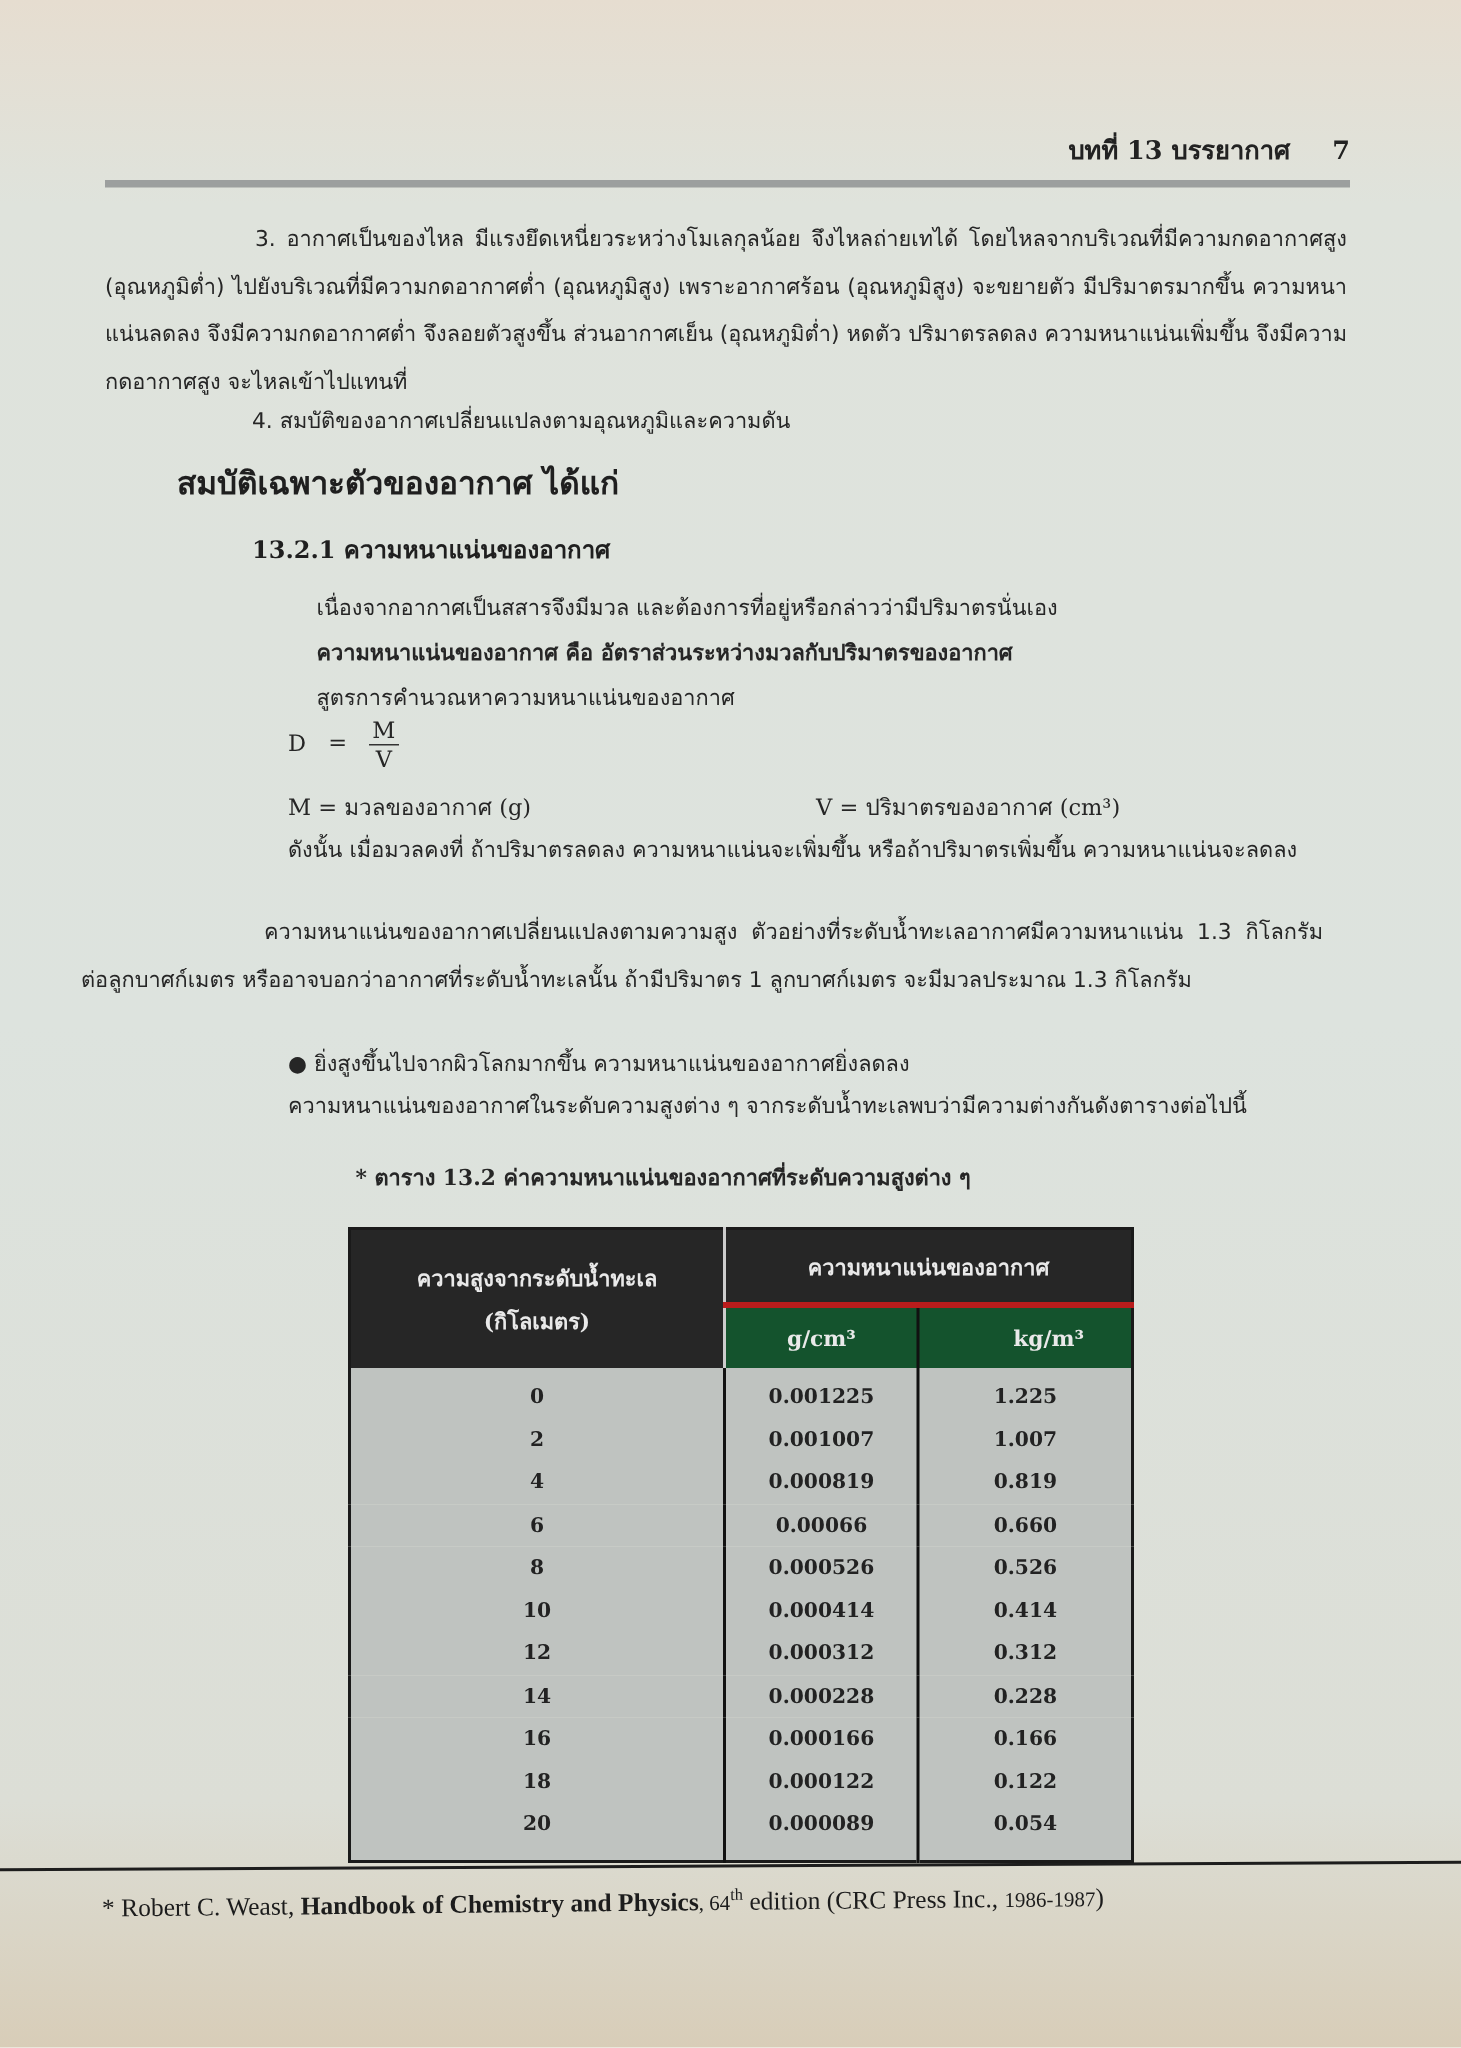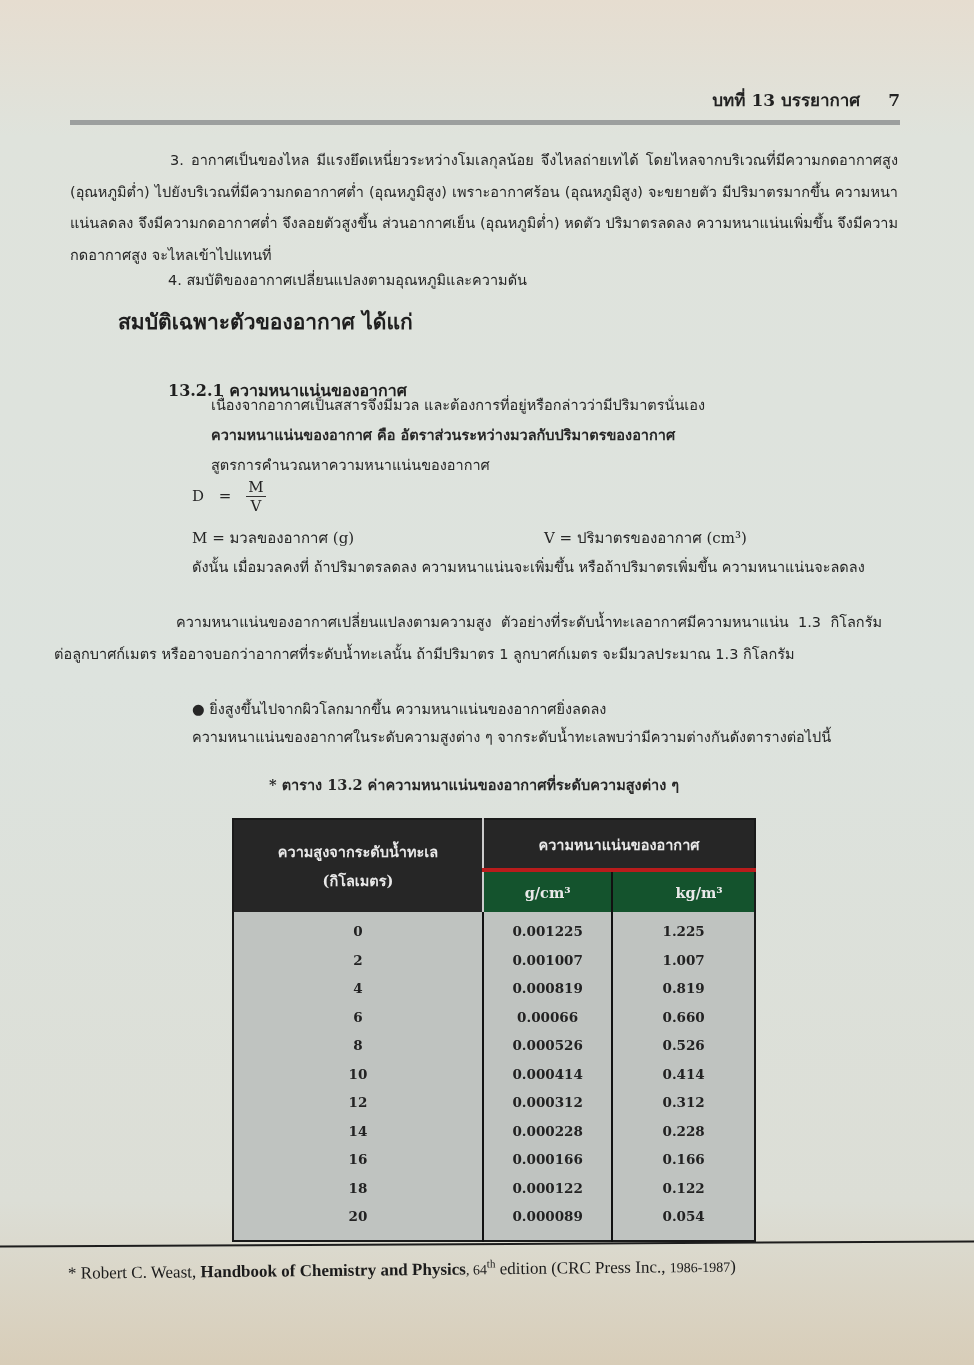--- a/index.html
+++ b/index.html
@@ -13,33 +13,33 @@
     left: 640px; top: 86px; width: 260px; text-align: right;
     font-family: "DejaVu Serif", serif; font-weight: bold; font-size: 17px; color: #222;
   }
   .running-head .pg { margin-left: 28px; }
   .head-rule { left: 70px; top: 120px; width: 830px; height: 5px; background: #9c9f9e; }
   .para { font-size: 14.5px; line-height: 31.5px; text-align: justify; }
   .p3 { left: 70px; top: 145px; width: 828px; }
   .indent { display: inline-block; width: 100px; }
   .p4 { left: 168px; top: 268px; font-size: 14.5px; }
   .h-section { left: 118px; top: 305px; font-size: 21px; font-weight: bold; font-family: "DejaVu Serif", serif; color: #1f1f1f; }
-  .h-sub { left: 168px; top: 354px; font-size: 16px; font-weight: bold; font-family: "DejaVu Serif", serif; color: #1f1f1f; margin-top: 24px; }
+  .h-sub { left: 168px; top: 354px; font-size: 16px; font-weight: bold; font-family: "DejaVu Serif", serif; color: #1f1f1f; }
   .body-line { left: 192px; font-size: 14.5px; margin-left: 19px; }
   .bold { font-weight: bold; }
   .formula { left: 192px; top: 478px; width: 700px; height: 80px; font-family: "DejaVu Serif", serif; font-size: 16px; }
   .frac { display: inline-block; vertical-align: middle; text-align: center; }
   .frac span { display: block; line-height: 18px; }
   .frac .num { border-bottom: 1px solid #333; padding: 0 2px; }
   .fl { position: absolute; font-size: 15px; }
   .p-density { left: 70px; top: 552px; width: 828px; }
   .p-ex { left: 54px; top: 607px; width: 828px; }
   .bullet-line { left: 192px; top: 697px; font-size: 14.5px; }
   .lead-line { left: 192px; top: 725px; font-size: 14.5px; }
-  .caption { left: 237px; top: 773px; font-size: 14.5px; font-weight: bold; font-family: "DejaVu Serif", serif; margin-left: 32px; }
+  .caption { left: 237px; top: 773px; font-size: 14.5px; font-weight: bold; font-family: "DejaVu Serif", serif; }
   table.density {
     position: absolute; left: 232px; top: 818px; width: 524px;
     border-collapse: collapse; border: 2px solid #1a1a1a;
     font-family: "DejaVu Serif", serif;
   }
   table.density th { background: #262626; color: #e9e9e9; font-weight: bold; font-size: 14.5px; }
   table.density th.unit { background: #14532d; height: 38px; }
   table.density th.group { height: 46px; border-bottom: 4px solid #b91c1c; margin-top: 48px; }
   table.density th.alt { height: 86px; width: 246px; border-right: 2px solid #ccc; }
   table.density th.unit + th.unit { border-left: 2px solid #111; padding-left: 32px; }

